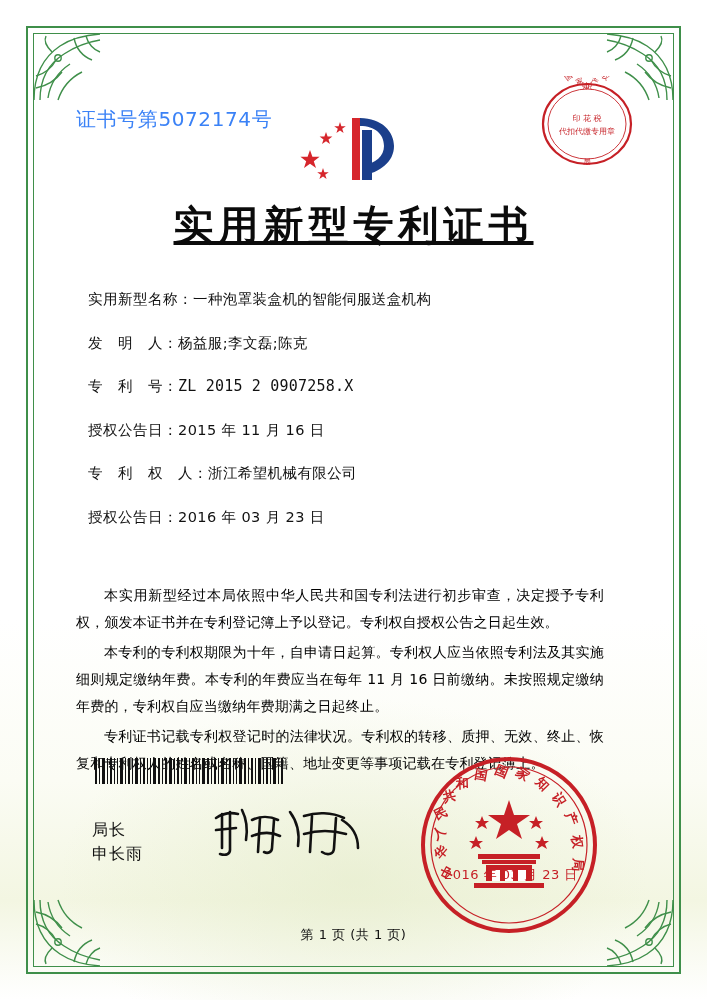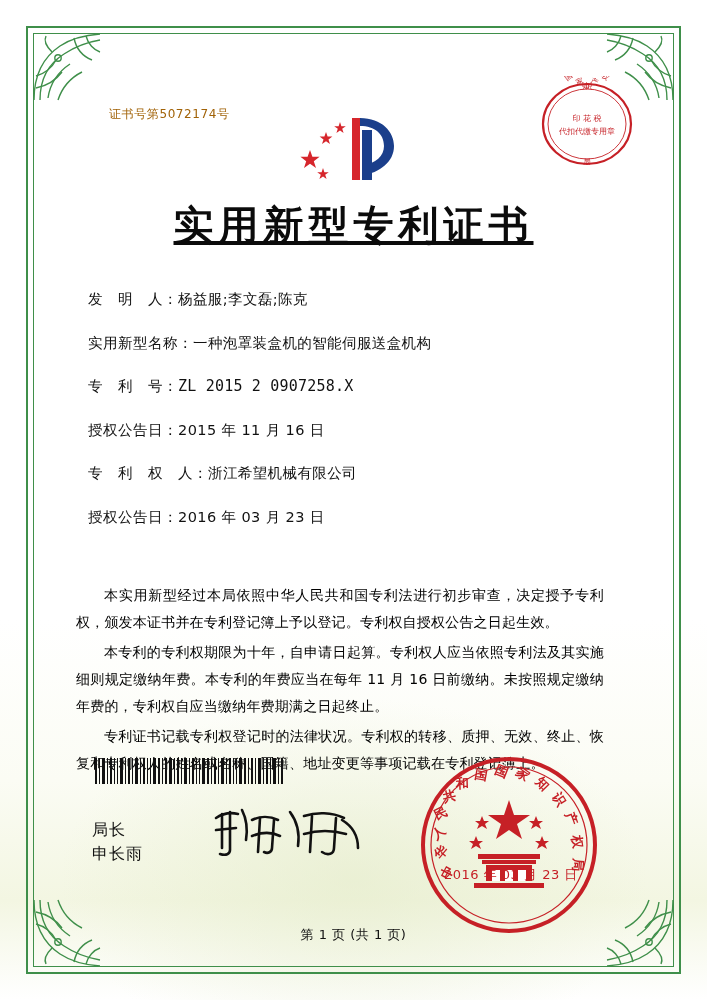--- a/index.html
+++ b/index.html
@@ -55,25 +55,24 @@
   .corner.tl { left: 28px; top: 28px; }
   .corner.tr { right: 28px; top: 28px; transform: scaleX(-1); }
   .corner.bl { left: 28px; bottom: 28px; transform: scaleY(-1); }
   .corner.br { right: 28px; bottom: 28px; transform: scale(-1,-1); }
 
   
   .cert-number {
     position: absolute;
     left: 76px;
     top: 106px;
-    font-size: 12px;
-    color: #a16207;
+    font-size: 20px;
+    color: #3b82f6;
     letter-spacing: 0.6px;
     font-family: "DejaVu Sans", "Liberation Sans", sans-serif;
-    margin-left: 33px;
   }
 
   .logo {
     position: absolute;
     left: 290px;
     top: 110px;
     width: 130px;
     height: 78px;
   }
 
@@ -305,27 +304,27 @@
         <text x="48" y="58" text-anchor="middle">代扣代缴专用章</text>
       </g>
     </svg>
   </div>
 
   <div class="doc-title">实用新型专利证书</div>
 
   <div class="fields">
 
     <div class="field-row">
+      <span class="field-label">实用新型名称：</span>
+      <span class="field-value">一种泡罩装盒机的智能伺服送盒机构</span>
+    </div>
+
+    <div class="field-row">
       <span class="field-label">发　明　人：</span>
       <span class="field-value">杨益服;李文磊;陈克</span>
-    </div>
-
-    <div class="field-row">
-      <span class="field-label">实用新型名称：</span>
-      <span class="field-value">一种泡罩装盒机的智能伺服送盒机构</span>
     </div>
 
     <div class="field-row">
       <span class="field-label">专　利　号：</span>
       <span class="field-value mono">ZL 2015 2 0907258.X</span>
     </div>
 
     <div class="field-row">
       <span class="field-label">授权公告日：</span>
       <span class="field-value">2015 年 11 月 16 日</span>

